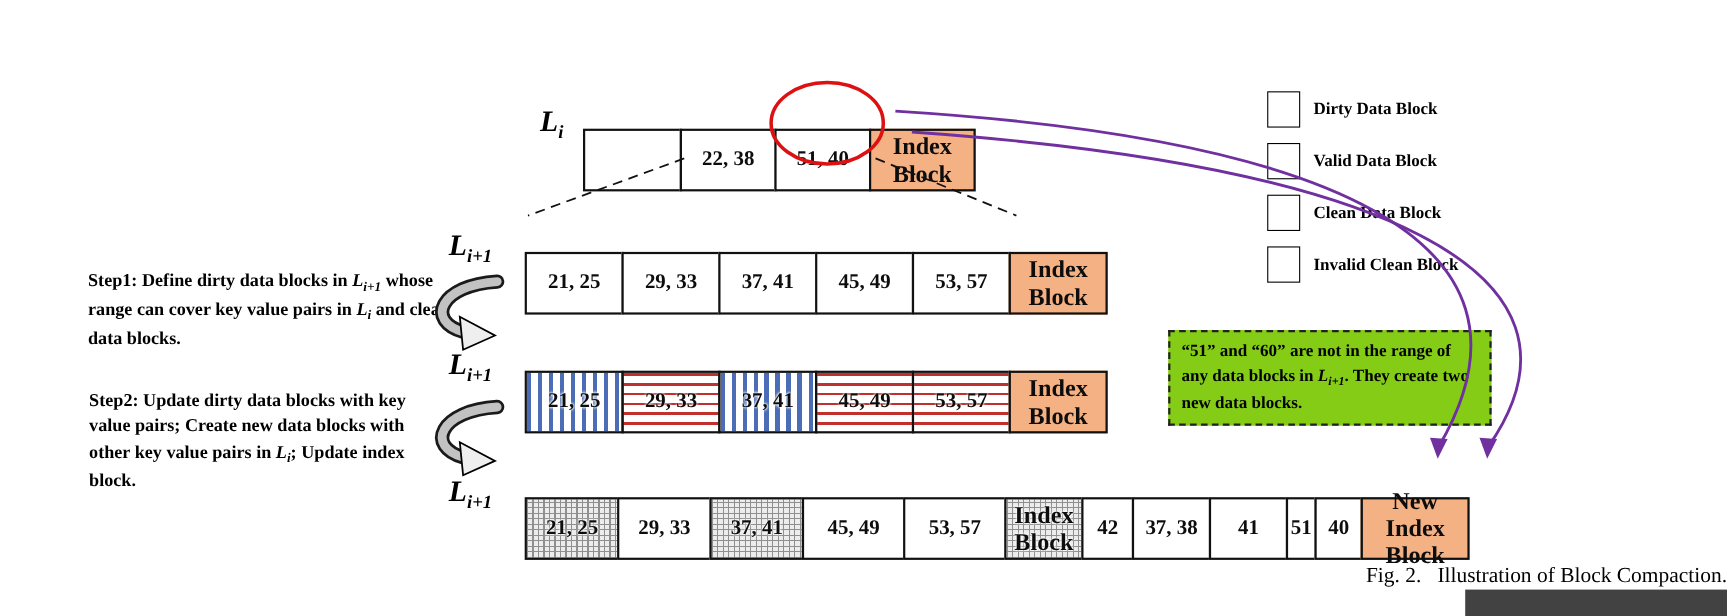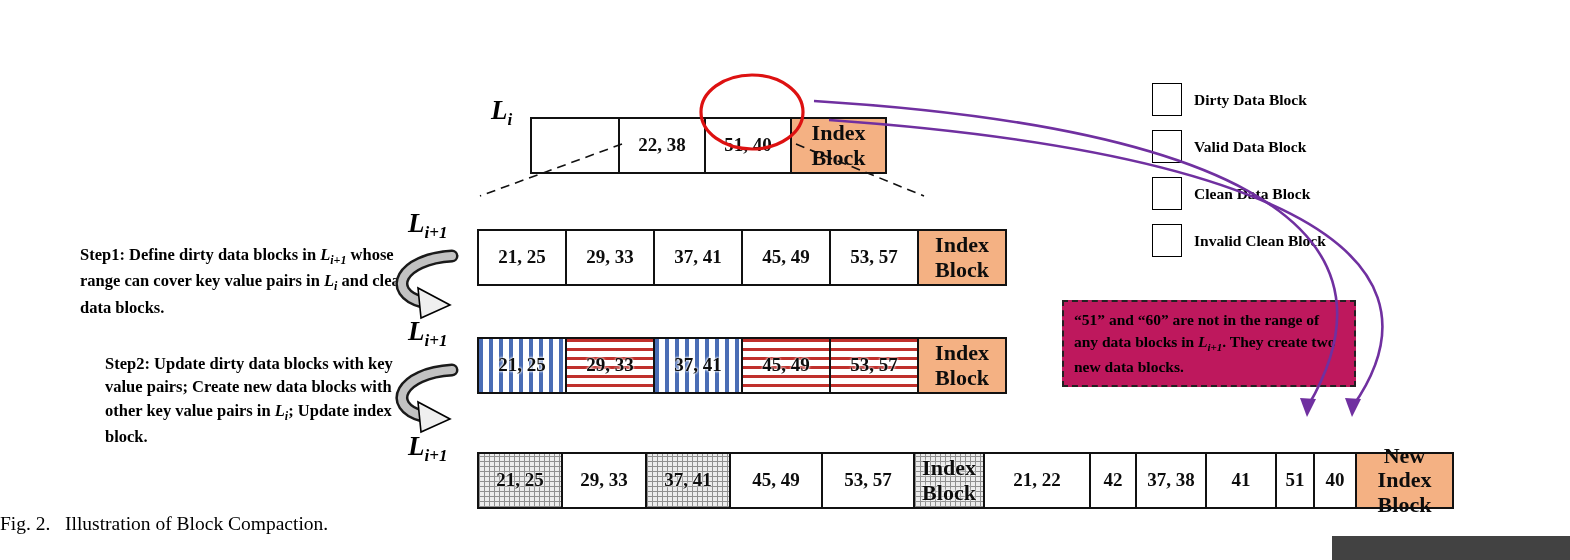--- a/index.html
+++ b/index.html
@@ -41,26 +41,26 @@
   .step-text i { font-weight:bold; }
 
   .legend { position:absolute; left:1152px; top:83px;text-align:right; }
   .legend-item { display:flex; align-items:center; margin-bottom:14px; height:33px; }
   .swatch { width:30px; height:33px; border:1.5px solid #000; margin-right:12px; flex:none; background:#fff; }
   .legend-label { font-weight:bold; font-size:15.5px; white-space:nowrap; }
 
   .note-box {
     position:absolute; left:1062px; top:300px; width:294px;
     border:2.5px dashed #222; padding:7px 10px;
-    font-weight:bold; font-size:15.5px; line-height:1.42; background:#be185d;
+    font-weight:bold; font-size:15.5px; line-height:1.42; background:#84cc16;
   }
   .note-box sub { font-size:11px; font-style:italic; }
   .note-box i { font-weight:bold; }
 
-  .caption { position:absolute; left:0; right:0; top:513px; text-align:left; font-size:19.5px; white-space:pre; }
+  .caption { position:absolute; left:0; right:0; top:513px; text-align:right; font-size:19.5px; white-space:pre; }
 
   .corner-artifact { position:absolute; left:1332px; top:536px; width:238px; height:24px; background:#424242; }
 
   svg.overlay { position:absolute; left:0; top:0; z-index:10; pointer-events:none; }
 </style>
 </head>
 <body>
 
 <div class="stage">
 
@@ -94,32 +94,31 @@
     <div class="block idx pat-index" style="width:90px">Index Block</div>
   </div>
 
   <div class="row" style="left:477px;top:420px">
     <div class="block pat-invalid" style="width:86px">21, 25</div>
     <div class="block" style="width:86px">29, 33</div>
     <div class="block pat-invalid" style="width:86px">37, 41</div>
     <div class="block" style="width:94px">45, 49</div>
     <div class="block" style="width:94px">53, 57</div>
     <div class="block idx pat-invalid" style="width:72px">Index Block</div>
-    <div class="block" style="width:108px">21, 22</div>
     <div class="block" style="width:48px">42</div>
     <div class="block" style="width:72px">37, 38</div>
     <div class="block" style="width:72px">41</div>
-    <div class="block" style="width:40px">51</div>
+    <div class="block" style="width:28px">51</div>
     <div class="block" style="width:44px">40</div>
     <div class="block idx pat-index" style="width:99px">New Index Block</div>
   </div>
 
   <div class="step-text" style="left:80px;top:243px;width:330px"><span>Step1: Define dirty data blocks in </span><i>L</i><sub>i+1</sub><span> whose range can cover key value pairs in </span><i>L</i><sub>i</sub><span> and clean data blocks.</span></div>
 
-  <div class="step-text" style="left:105px;top:352px;width:300px"><span>Step2: Update dirty data blocks with key value pairs; Create new data blocks with other key value pairs in </span><i>L</i><sub>i</sub><span>; Update index block.</span></div>
+  <div class="step-text" style="left:81px;top:352px;width:300px"><span>Step2: Update dirty data blocks with key value pairs; Create new data blocks with other key value pairs in </span><i>L</i><sub>i</sub><span>; Update index block.</span></div>
 
   <div class="legend">
     <div class="legend-item">
       <span class="swatch pat-dirty"></span>
       <span class="legend-label">Dirty Data Block</span>
     </div>
     <div class="legend-item">
       <span class="swatch"></span>
       <span class="legend-label">Valid Data Block</span>
     </div>

